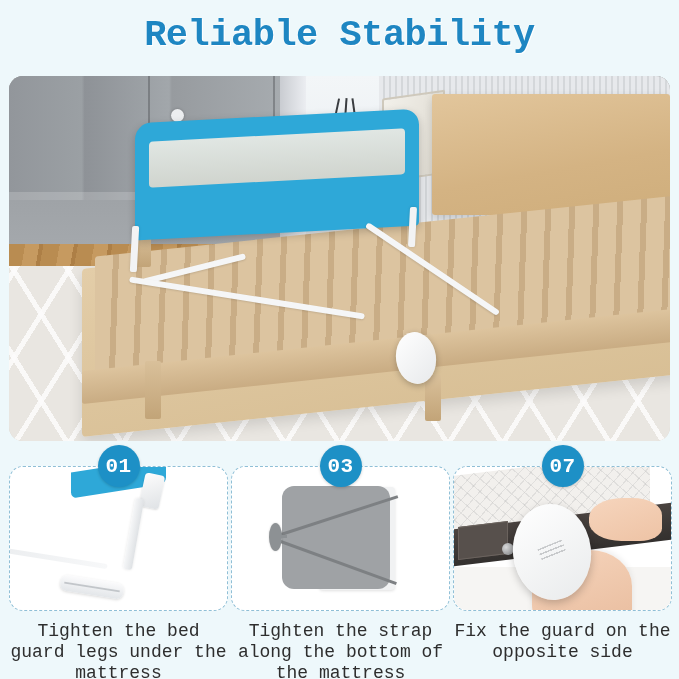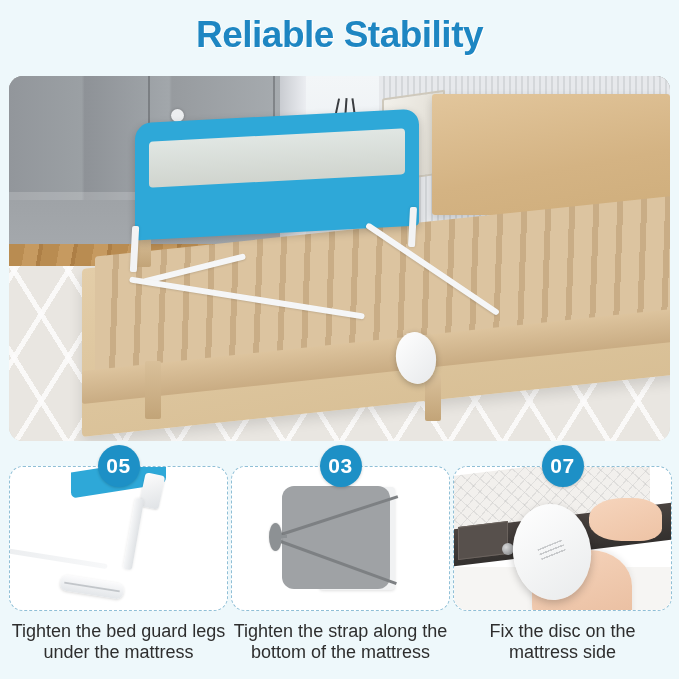--- a/index.html
+++ b/index.html
@@ -3,21 +3,21 @@
 <meta charset="utf-8">
 <style>
   html,body{margin:0;padding:0;}
   body{
     width:679px;height:679px;
     background:#eef8fb;
     font-family:"Liberation Sans", sans-serif;
     overflow:hidden;
     position:relative;
   }
-  #page{position:relative;width:679px;height:674px;}
+  #page{position:relative;width:679px;height:674px;font-family:Liberation Mono, monospace;}
 
   
   .title{
     position:absolute;left:0;top:14px;width:679px;
     text-align:center;
     font-size:37px;
     font-weight:bold;
     letter-spacing:-0.5px;
     color:#1e86c2;
     text-shadow:0 0 2px #ffffff, 1px 1px 0 #ffffff;
@@ -356,21 +356,21 @@
   <div class="steps">
 
     <div class="step s1">
       <div class="card">
         <div class="p1-rail"></div>
         <div class="p1-bracket"></div>
         <div class="p1-post"></div>
         <div class="p1-arm"></div>
         <div class="p1-foot"></div>
       </div>
-      <div class="badge">05</div>
+      <div class="badge">01</div>
       <div class="caption">Tighten the bed guard legs under the mattress</div>
     </div>
 
     <div class="step s2">
       <div class="card">
         <div class="p2-back"></div>
         <div class="p2-mat"></div>
         <div class="p2-strap up"></div>
         <div class="p2-strap dn"></div>
         <div class="p2-disc"></div>
@@ -386,17 +386,17 @@
         <div class="p3-frame"></div>
         <div class="p3-drawer"></div>
         <div class="p3-bolt"></div>
         <div class="p3-hand2"></div>
         <div class="p3-hand"></div>
         <div class="p3-disc">
           <div class="lines"></div>
         </div>
       </div>
       <div class="badge">07</div>
-      <div class="caption">Fix the disc on the mattress side</div>
+      <div class="caption">Fix the guard on the opposite side</div>
     </div>
 
   </div>
 </div>
 
 </body></html>

